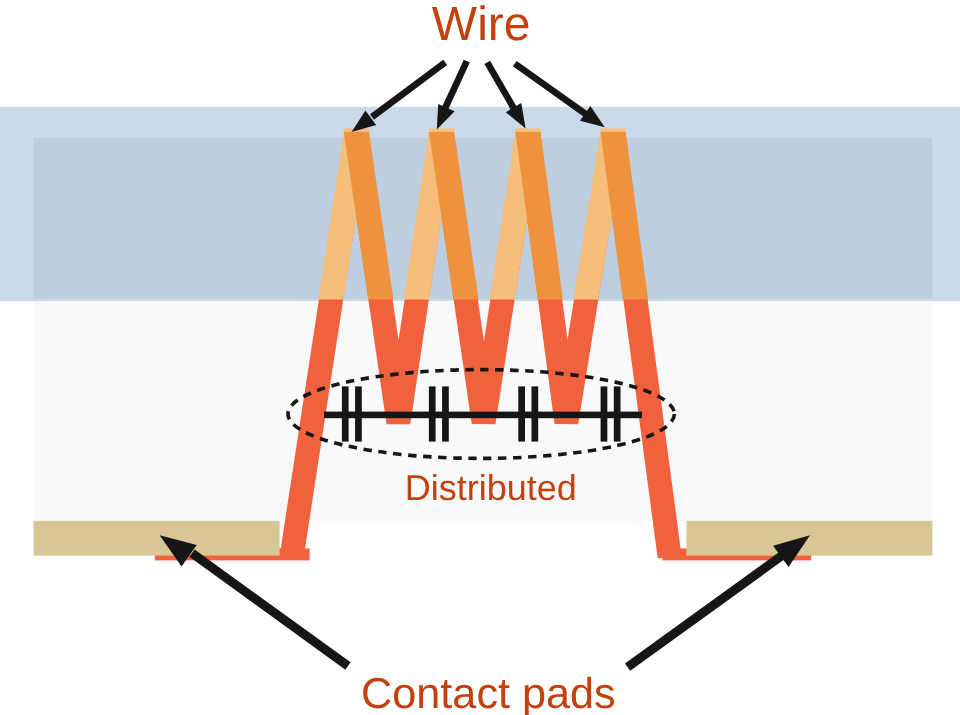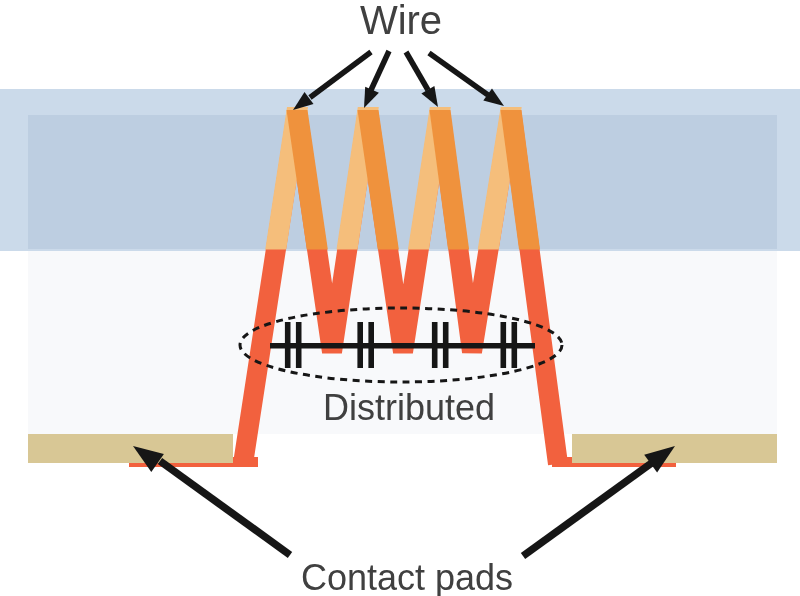--- a/index.html
+++ b/index.html
@@ -2,25 +2,25 @@
 <html><head>
 <meta charset="utf-8">
 <style>
   html,body{margin:0;padding:0;background:#fff;}
   .stage{
     position:relative;width:800px;height:596px;overflow:hidden;
     font-family:"Liberation Sans", sans-serif;background:#fff;
   }
   .stage svg{position:absolute;left:0;top:0;}
   .lbl{
-    position:absolute;color:#404040;white-space:nowrap;
+    position:absolute;color:#c2410c;white-space:nowrap;
     transform:translateX(-50%);text-align:left;
   }
   .lbl-wire{top:0;left:401px;font-size:40px;line-height:40px;}
-  .lbl-dist{top:385px;left:409px;font-size:36px;line-height:45px;}
+  .lbl-dist{top:385px;left:409px;font-size:30px;line-height:45px;}
   .lbl-pads{top:555px;left:407px;font-size:36px;line-height:45px;}
 </style>
 </head>
 <body>
 
 <div class="stage">
 
   <svg width="800" height="596" viewBox="0 0 800 596">
     <defs>
       <clipPath id="upperClip">

